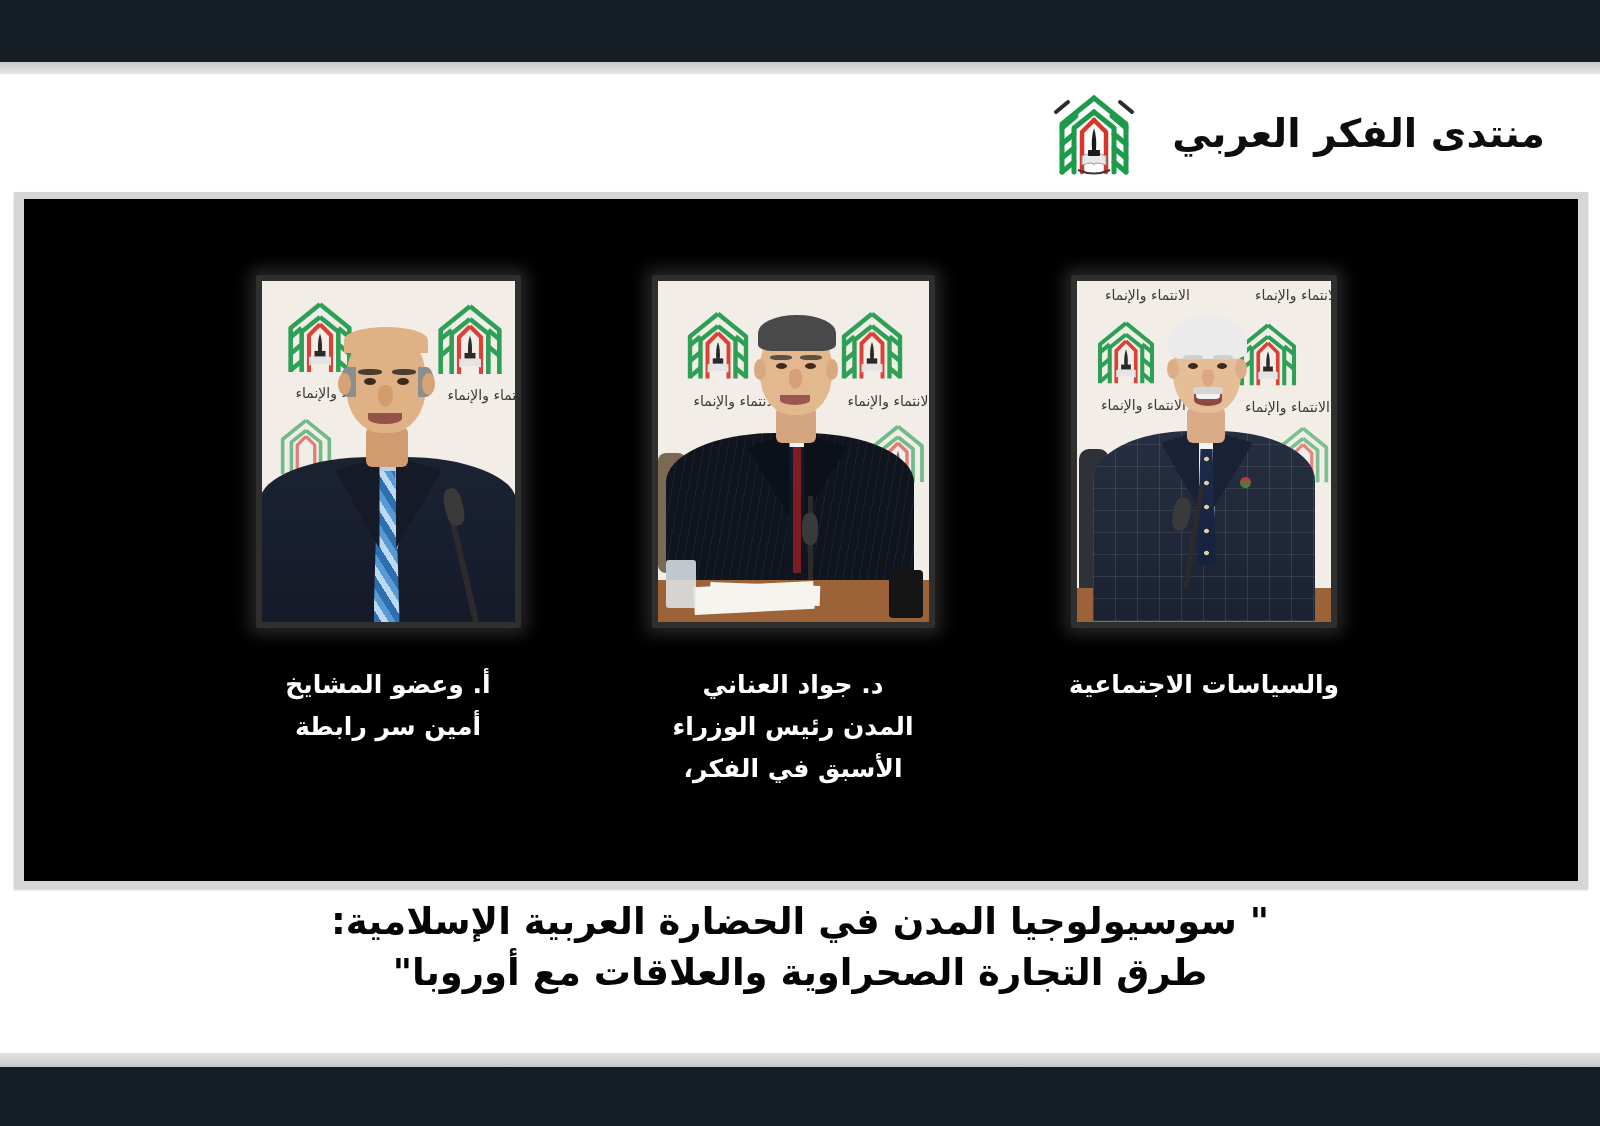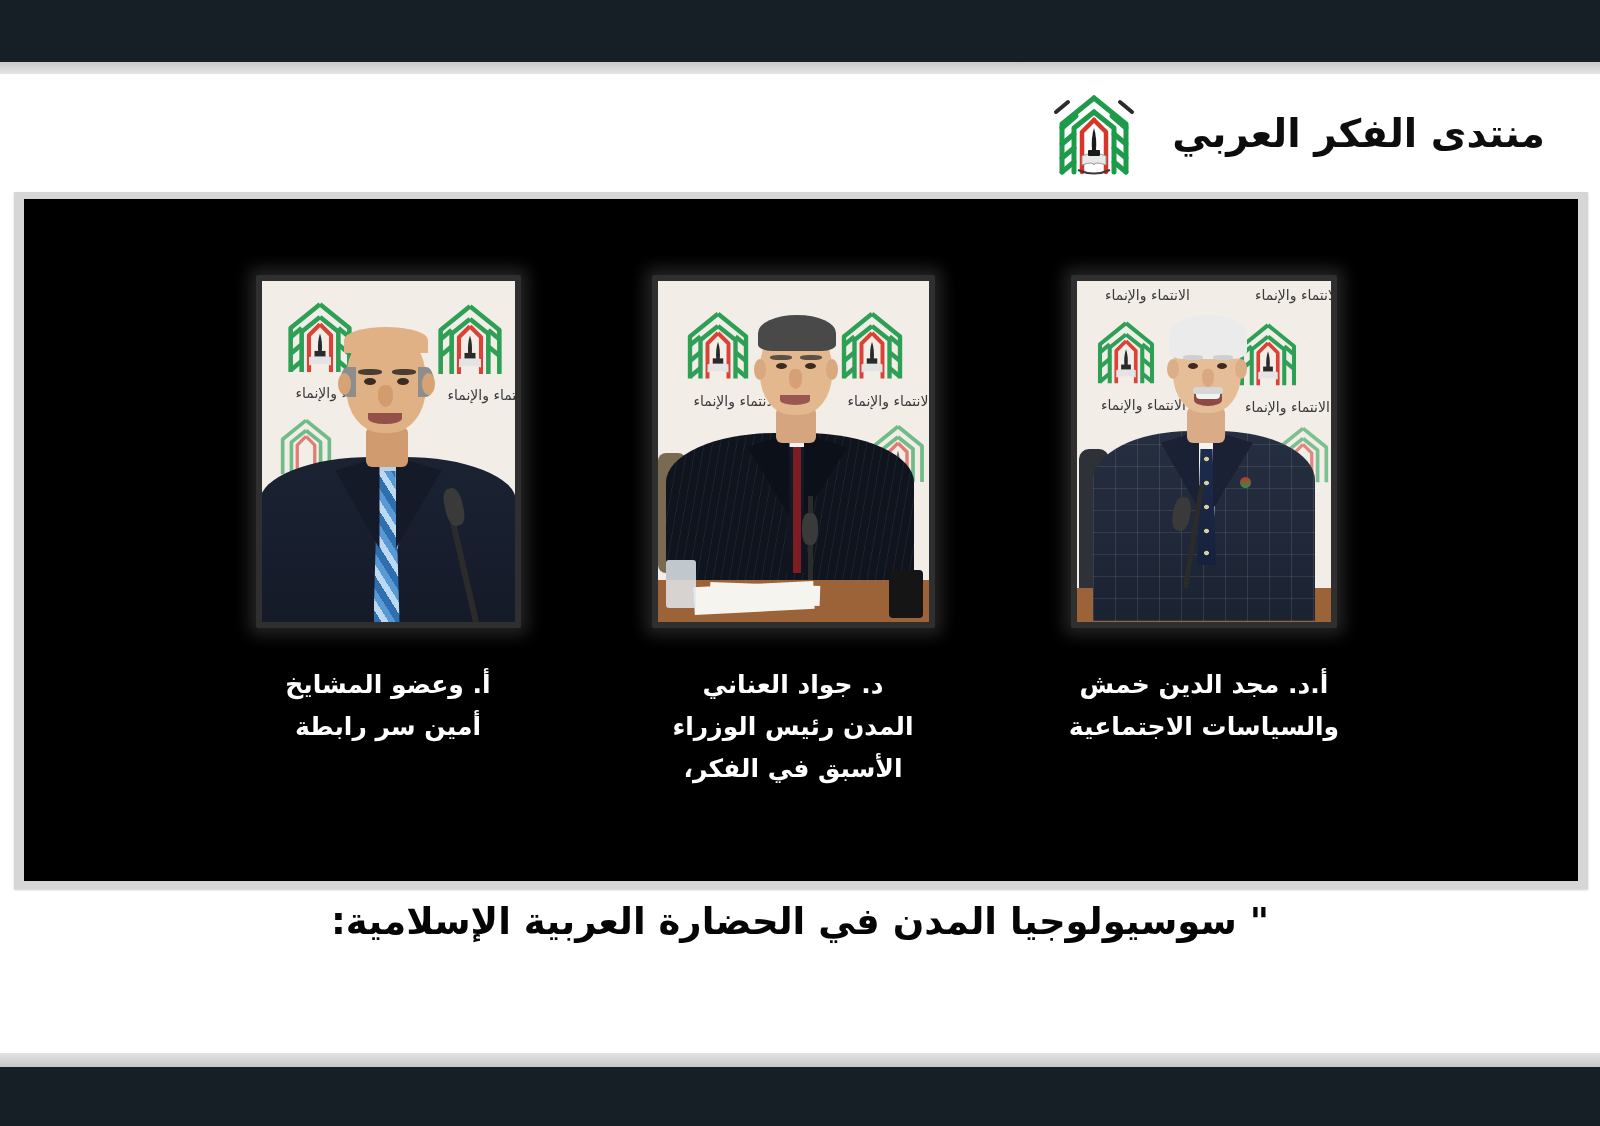--- a/index.html
+++ b/index.html
@@ -356,21 +356,20 @@
               <div class="mouth" style="left:117px; top:113px; width:28px; height:12px; background:#8c4a43;"></div>
               <div style="position:absolute; left:119px; top:113px; width:24px; height:5px; background:#f2f2f0; border-radius:0 0 4px 4px;"></div>
 
               <div class="mic-stem" style="left:106px; bottom:34px; width:5px; height:104px; transform:rotate(9deg); transform-origin: bottom center;"></div>
               <div class="mic-head" style="left:96px; top:216px; width:17px; height:34px; transform:rotate(9deg);"></div>
             </div>
           </div>
         </div>
 
         <div class="caption">
-          <span class="nm">أ.د. مجد الدين خمش</span>
           <span class="rl">والسياسات الاجتماعية</span>
         </div>
       </div>
 
       <div class="speaker sp-2">
         <div class="photo-frame pf-2">
           <div class="photo">
             <div class="backdrop">
               <svg class="bd-logo" style="left:14px; top:24px; width:92px; height:84px;" viewBox="0 0 104 96">
                 <g fill="none" stroke="#1d9a4a" stroke-width="5" stroke-linejoin="round">
@@ -575,16 +574,17 @@
           <span class="rl">أمين سر رابطة</span>
         </div>
       </div>
 
     </div>
   </div>
 </div>
 
 <div class="talk-title">
   <span>" سوسيولوجيا المدن في الحضارة العربية الإسلامية:</span>
+  <span>طرق التجارة الصحراوية والعلاقات مع أوروبا"</span>
 </div>
 
 <div class="bar-bottom-grey"></div>
 <div class="bar-bottom-dark"></div>
 
 </body></html>

